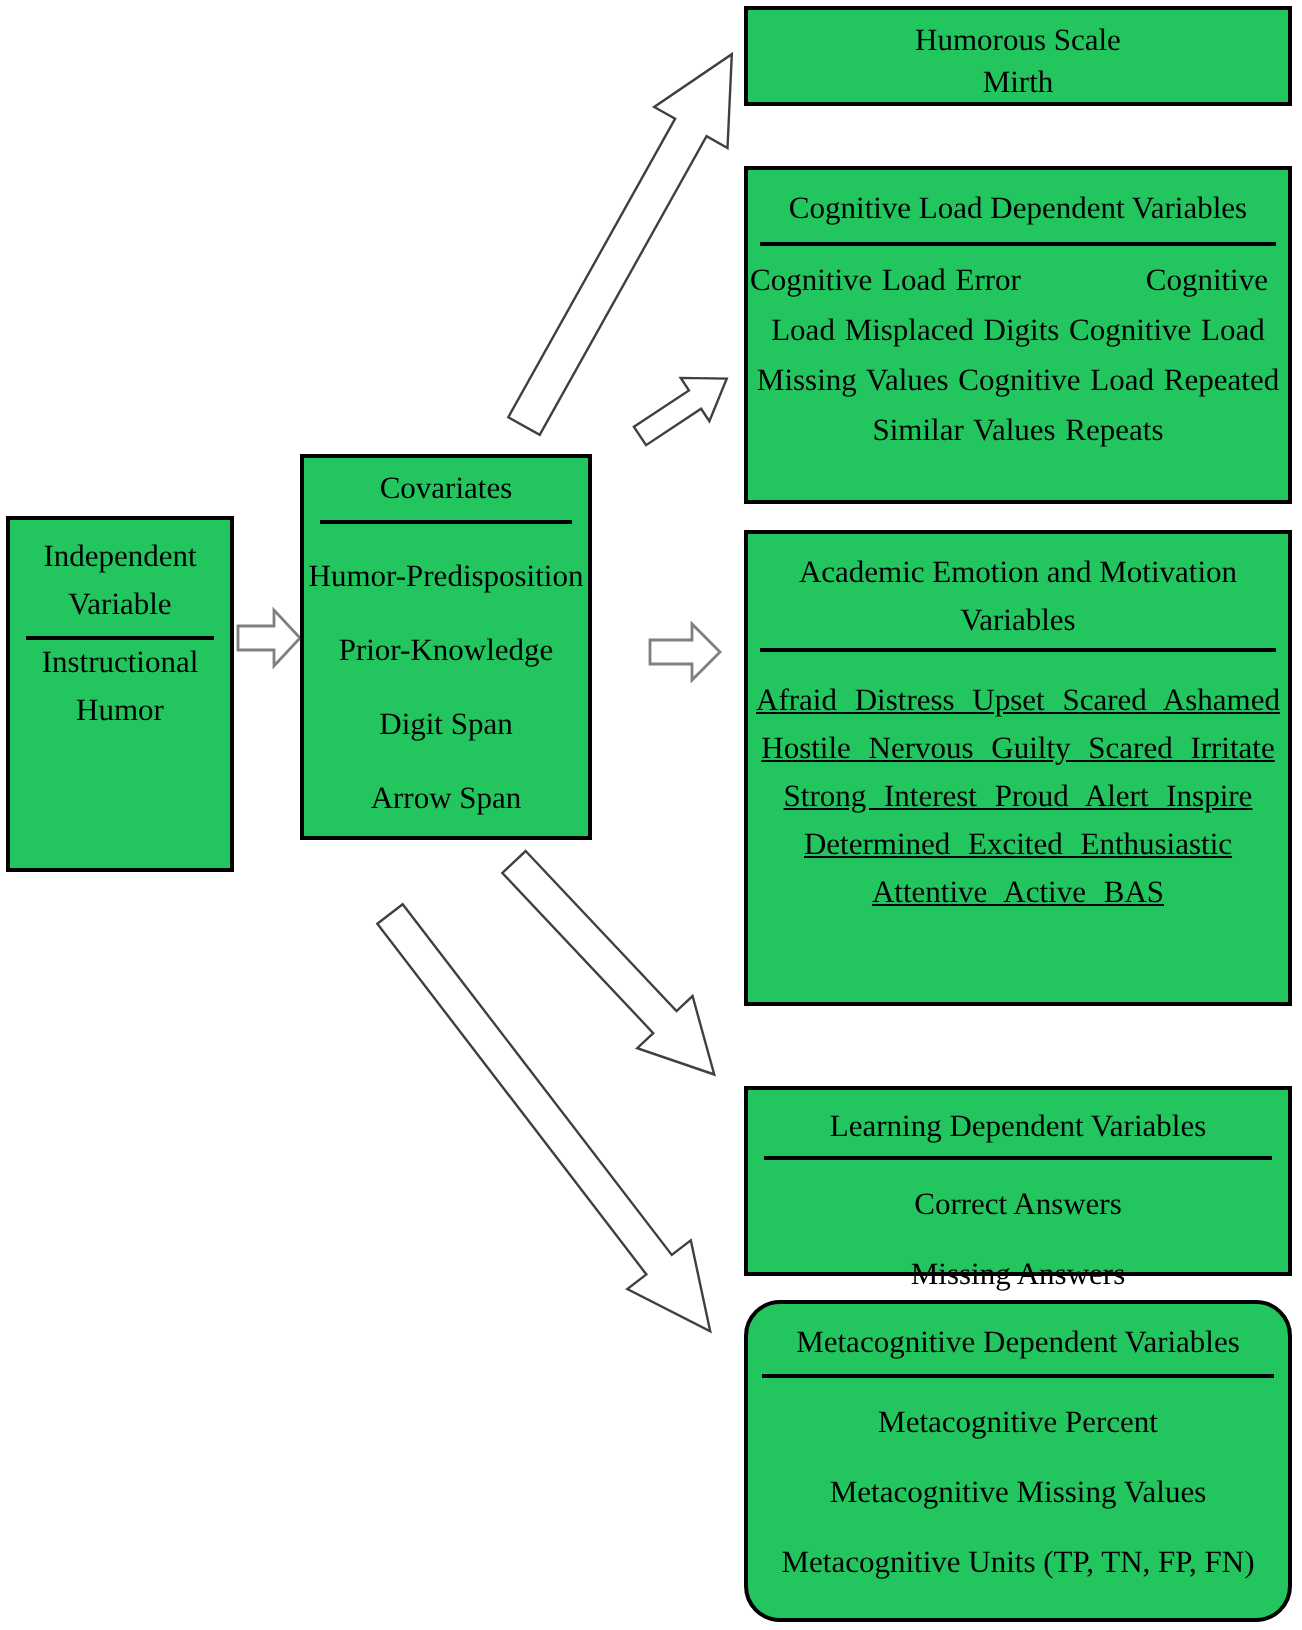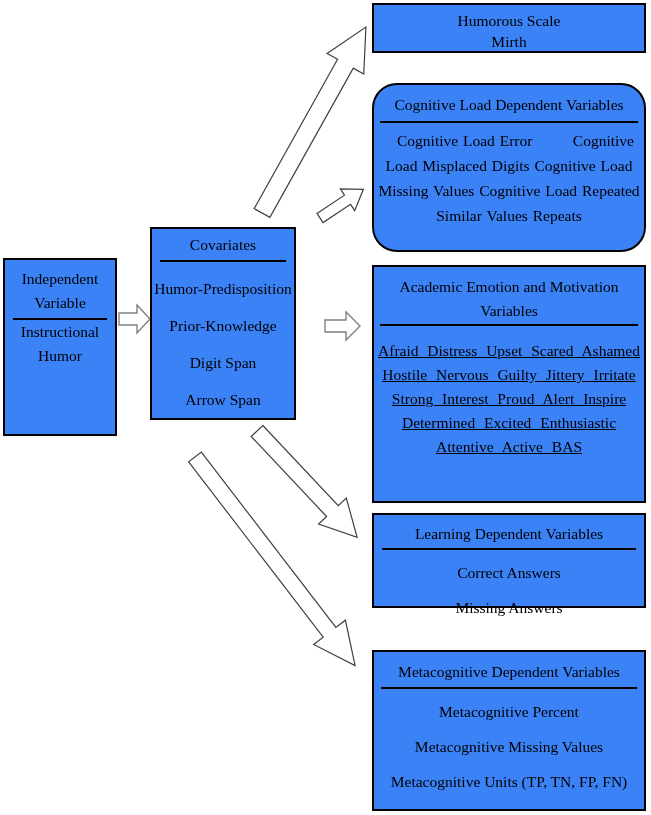--- a/index.html
+++ b/index.html
@@ -3,21 +3,21 @@
 <meta charset="utf-8">
 <style>
   html,body { margin:0; padding:0; background:#ffffff; }
   .canvas {
     position:relative; width:651px; height:815px; background:#ffffff;
     font-family:"Liberation Serif","DejaVu Serif",serif; color:#000;
     overflow:hidden;
   }
   .arrows { position:absolute; left:0; top:0; }
   .box {
-    position:absolute; background:#3b82f6; border:2px solid #000;
+    position:absolute; background:#22c55e; border:2px solid #000;
     box-sizing:border-box; text-align:center; font-size:15.5px; line-height:24px;
   }
   .sep { border-top:2px solid #000; height:0; }
 
   
   #box-independent { left:3px; top:258px; width:114px; height:178px; padding-top:7px; }
   #box-independent .sep { margin:3px 8px 0 8px; }
   #box-independent .body-line:first-of-type { margin-top:10px; }
 
   
@@ -25,39 +25,39 @@
   #box-covariates .title { line-height:22px; }
   #box-covariates .sep { margin:4px 8px 0 8px; }
   .cov-item { line-height:20px; margin-top:17px; white-space:nowrap; }
   .cov-item:first-of-type { margin-top:15px; }
 
   
   .rbox { left:372px; width:274px; }
   #box-humorous { top:3px; height:50px; padding-top:5px; }
   #box-humorous .line { line-height:21px; }
 
-  #box-cognitive { top:83px; height:169px; padding-top:9px;border-radius:25px; }
+  #box-cognitive { top:83px; height:169px; padding-top:9px; }
   #box-cognitive .title { line-height:22px; }
   #box-cognitive .sep { margin:5px 6px 0 6px; }
   #box-cognitive .body { margin-top:5px; }
   #box-cognitive .body-line { line-height:25px; word-spacing:1px; white-space:nowrap; }
-  #box-cognitive .spread { display:flex; justify-content:space-between; padding:0 10px 0 23px; }
+  #box-cognitive .spread { display:flex; justify-content:space-between; padding:0 10px 0 1px; }
 
   #box-academic { top:265px; height:238px; padding-top:8px; }
   #box-academic .sep { margin:1px 6px 0 6px; }
   #box-academic .body { margin-top:13px;text-decoration:underline; }
   #box-academic .body-line { line-height:24px; word-spacing:5px; white-space:nowrap; }
 
-  #box-learning { top:513px; height:95px; padding-top:8px; }
+  #box-learning { top:543px; height:95px; padding-top:8px; }
   #box-learning .title { line-height:22px; }
   #box-learning .sep { margin:3px 8px 0 8px; }
   #box-learning .body-line { line-height:24px; margin-top:11px; white-space:nowrap; }
   #box-learning .body-line:first-of-type { margin-top:12px; }
 
-  #box-metacognitive { top:650px; height:161px; padding-top:9px; }
+  #box-metacognitive { top:650px; height:161px; padding-top:9px;border-radius:18px; }
   #box-metacognitive .title { line-height:22px; }
   #box-metacognitive .sep { margin:4px 7px 0 7px; }
   #box-metacognitive .body-line { line-height:24px; margin-top:11px; white-space:nowrap; }
   #box-metacognitive .body-line:first-of-type { margin-top:14px; }
 </style>
 </head>
 <body>
 
 <div class="canvas">
 
@@ -107,21 +107,21 @@
       <div class="body-line">Similar Values Repeats</div>
     </div>
   </div>
 
   <div class="box rbox" id="box-academic">
     <div class="title">Academic Emotion and Motivation</div>
     <div class="title">Variables</div>
     <div class="sep"></div>
     <div class="body">
       <div class="body-line">Afraid Distress Upset Scared Ashamed</div>
-      <div class="body-line">Hostile Nervous Guilty Jittery Irritate</div>
+      <div class="body-line">Hostile Nervous Guilty Scared Irritate</div>
       <div class="body-line">Strong Interest Proud Alert Inspire</div>
       <div class="body-line">Determined Excited Enthusiastic</div>
       <div class="body-line">Attentive Active BAS</div>
     </div>
   </div>
 
   <div class="box rbox" id="box-learning">
     <div class="title">Learning Dependent Variables</div>
     <div class="sep"></div>
     <div class="body-line">Correct Answers</div>

